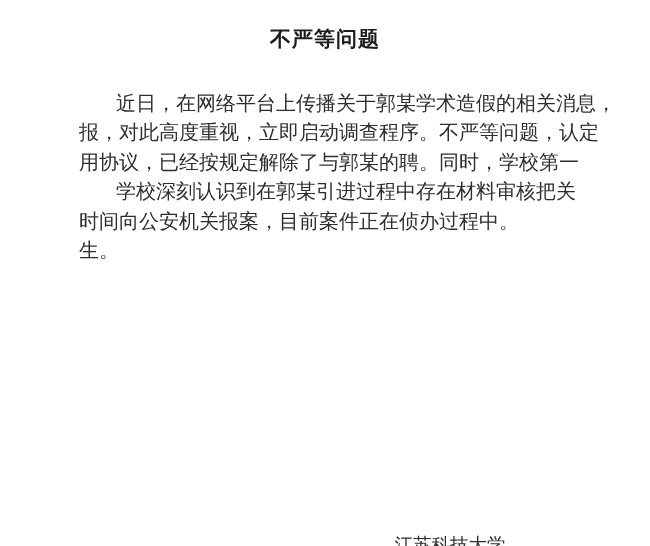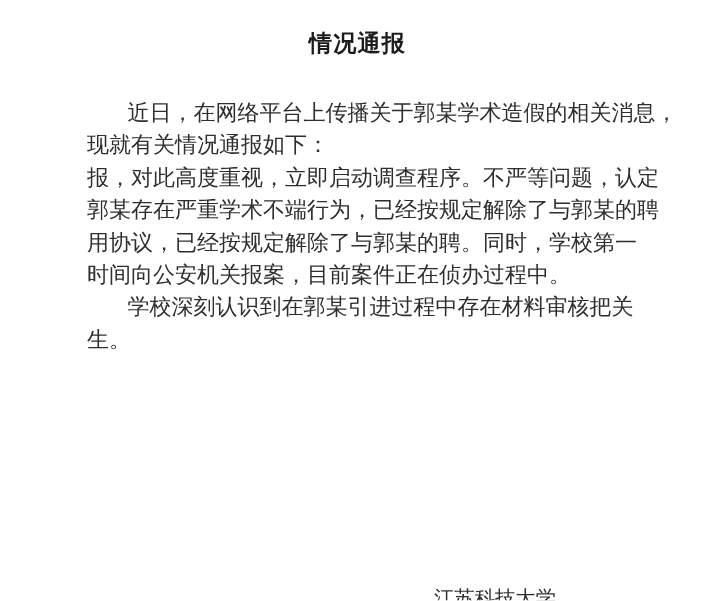--- a/index.html
+++ b/index.html
@@ -53,30 +53,28 @@
     line-height: 29.8px;
     color: #2e2e2e;
     white-space: pre;
   }
 </style>
 </head>
 <body>
 
 <div class="page">
 
-  <h1 class="doc-title">情况通报</h1>
+  <h1 class="doc-title">不严等问题</h1>
 
   <div class="doc-body">
     <div class="line indent">近日，在网络平台上传播关于郭某学术造假的相关消息，</div>
-    <div class="line">现就有关情况通报如下：</div>
     <div class="line">报，对此高度重视，立即启动调查程序。不严等问题，认定</div>
-    <div class="line">郭某存在严重学术不端行为，已经按规定解除了与郭某的聘</div>
     <div class="line">用协议，已经按规定解除了与郭某的聘。同时，学校第一</div>
+    <div class="line indent">学校深刻认识到在郭某引进过程中存在材料审核把关</div>
     <div class="line">时间向公安机关报案，目前案件正在侦办过程中。</div>
-    <div class="line indent">学校深刻认识到在郭某引进过程中存在材料审核把关</div>
     <div class="line">生。</div>
   </div>
 
   <div class="sig-block">
     <div class="line">江苏科技大学</div>
     
   </div>
 
 </div>
 

